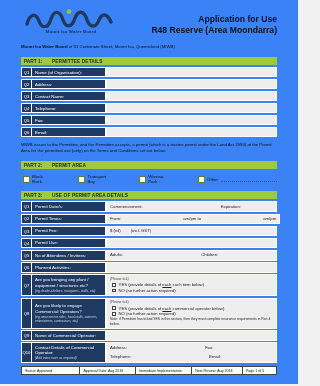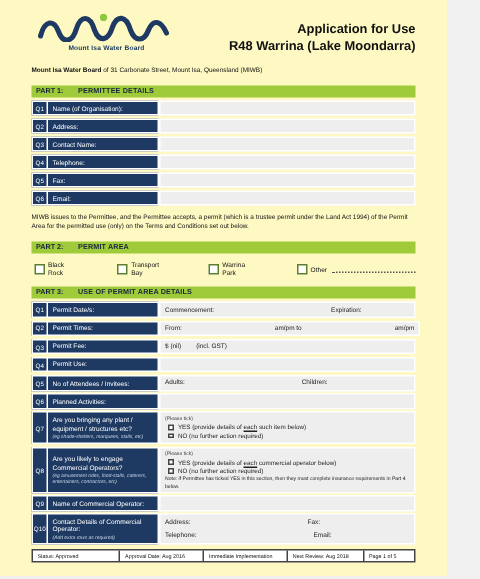--- a/index.html
+++ b/index.html
@@ -1,18 +1,18 @@
 <!DOCTYPE html>
 <html><head>
 <meta charset="utf-8">
 <style>
   html,body{margin:0;padding:0;background:#f0f0f0;}
   body{font-family:"Liberation Sans",sans-serif;}
   .page{
-    position:relative;width:298px;height:384px;background:#fef9c3;
+    position:relative;width:298px;height:384px;background:#3b82f6;
     box-sizing:border-box;overflow:hidden;
   }
   .inner{position:absolute;left:21px;top:0;width:256px;}
 
   
   .header{display:flex;align-items:flex-start;justify-content:space-between;padding-top:9px;}
   .logo-block{width:92px;padding-left:4px;}
   .logo-svg{display:block;}
   .logo-name{
     font-size:4.4px;font-weight:bold;color:#14355e;letter-spacing:.15px;
@@ -100,21 +100,21 @@
   <div class="header">
     <div class="logo-block">
       <svg class="logo-svg" width="88" height="19" viewBox="0 0 88 19">
         <circle cx="44" cy="2.6" r="2.4" fill="#8dc63f"></circle>
         <path d="M2,15 C5,4 11,4 14,12 C17,20 23,20 26,10 C29,1 35,1 38,11 C41,19 47,19 50,9 C53,1 59,1 62,11 C65,19 71,19 74,11 C77,4 82,4 86,13" fill="none" stroke="#1e3a63" stroke-width="3.4" stroke-linecap="round"></path>
       </svg>
       <div class="logo-name">Mount Isa Water Board</div>
     </div>
     <div class="title-block">
       <div class="title-l1">Application for Use</div>
-      <div class="title-l2">R48 Warrina (Lake Moondarra)</div>
+      <div class="title-l2">R48 Reserve (Area Moondarra)</div>
     </div>
   </div>
 
   <div class="addr-line">
     <b>Mount Isa Water Board</b><span> of 31 Carbonate Street, Mount Isa, Queensland (MIWB)</span>
   </div>
 
   <div class="part-bar">
     <span class="pnum">PART 1:</span>
     <span class="ptitle">PERMITTEE DETAILS</span>

